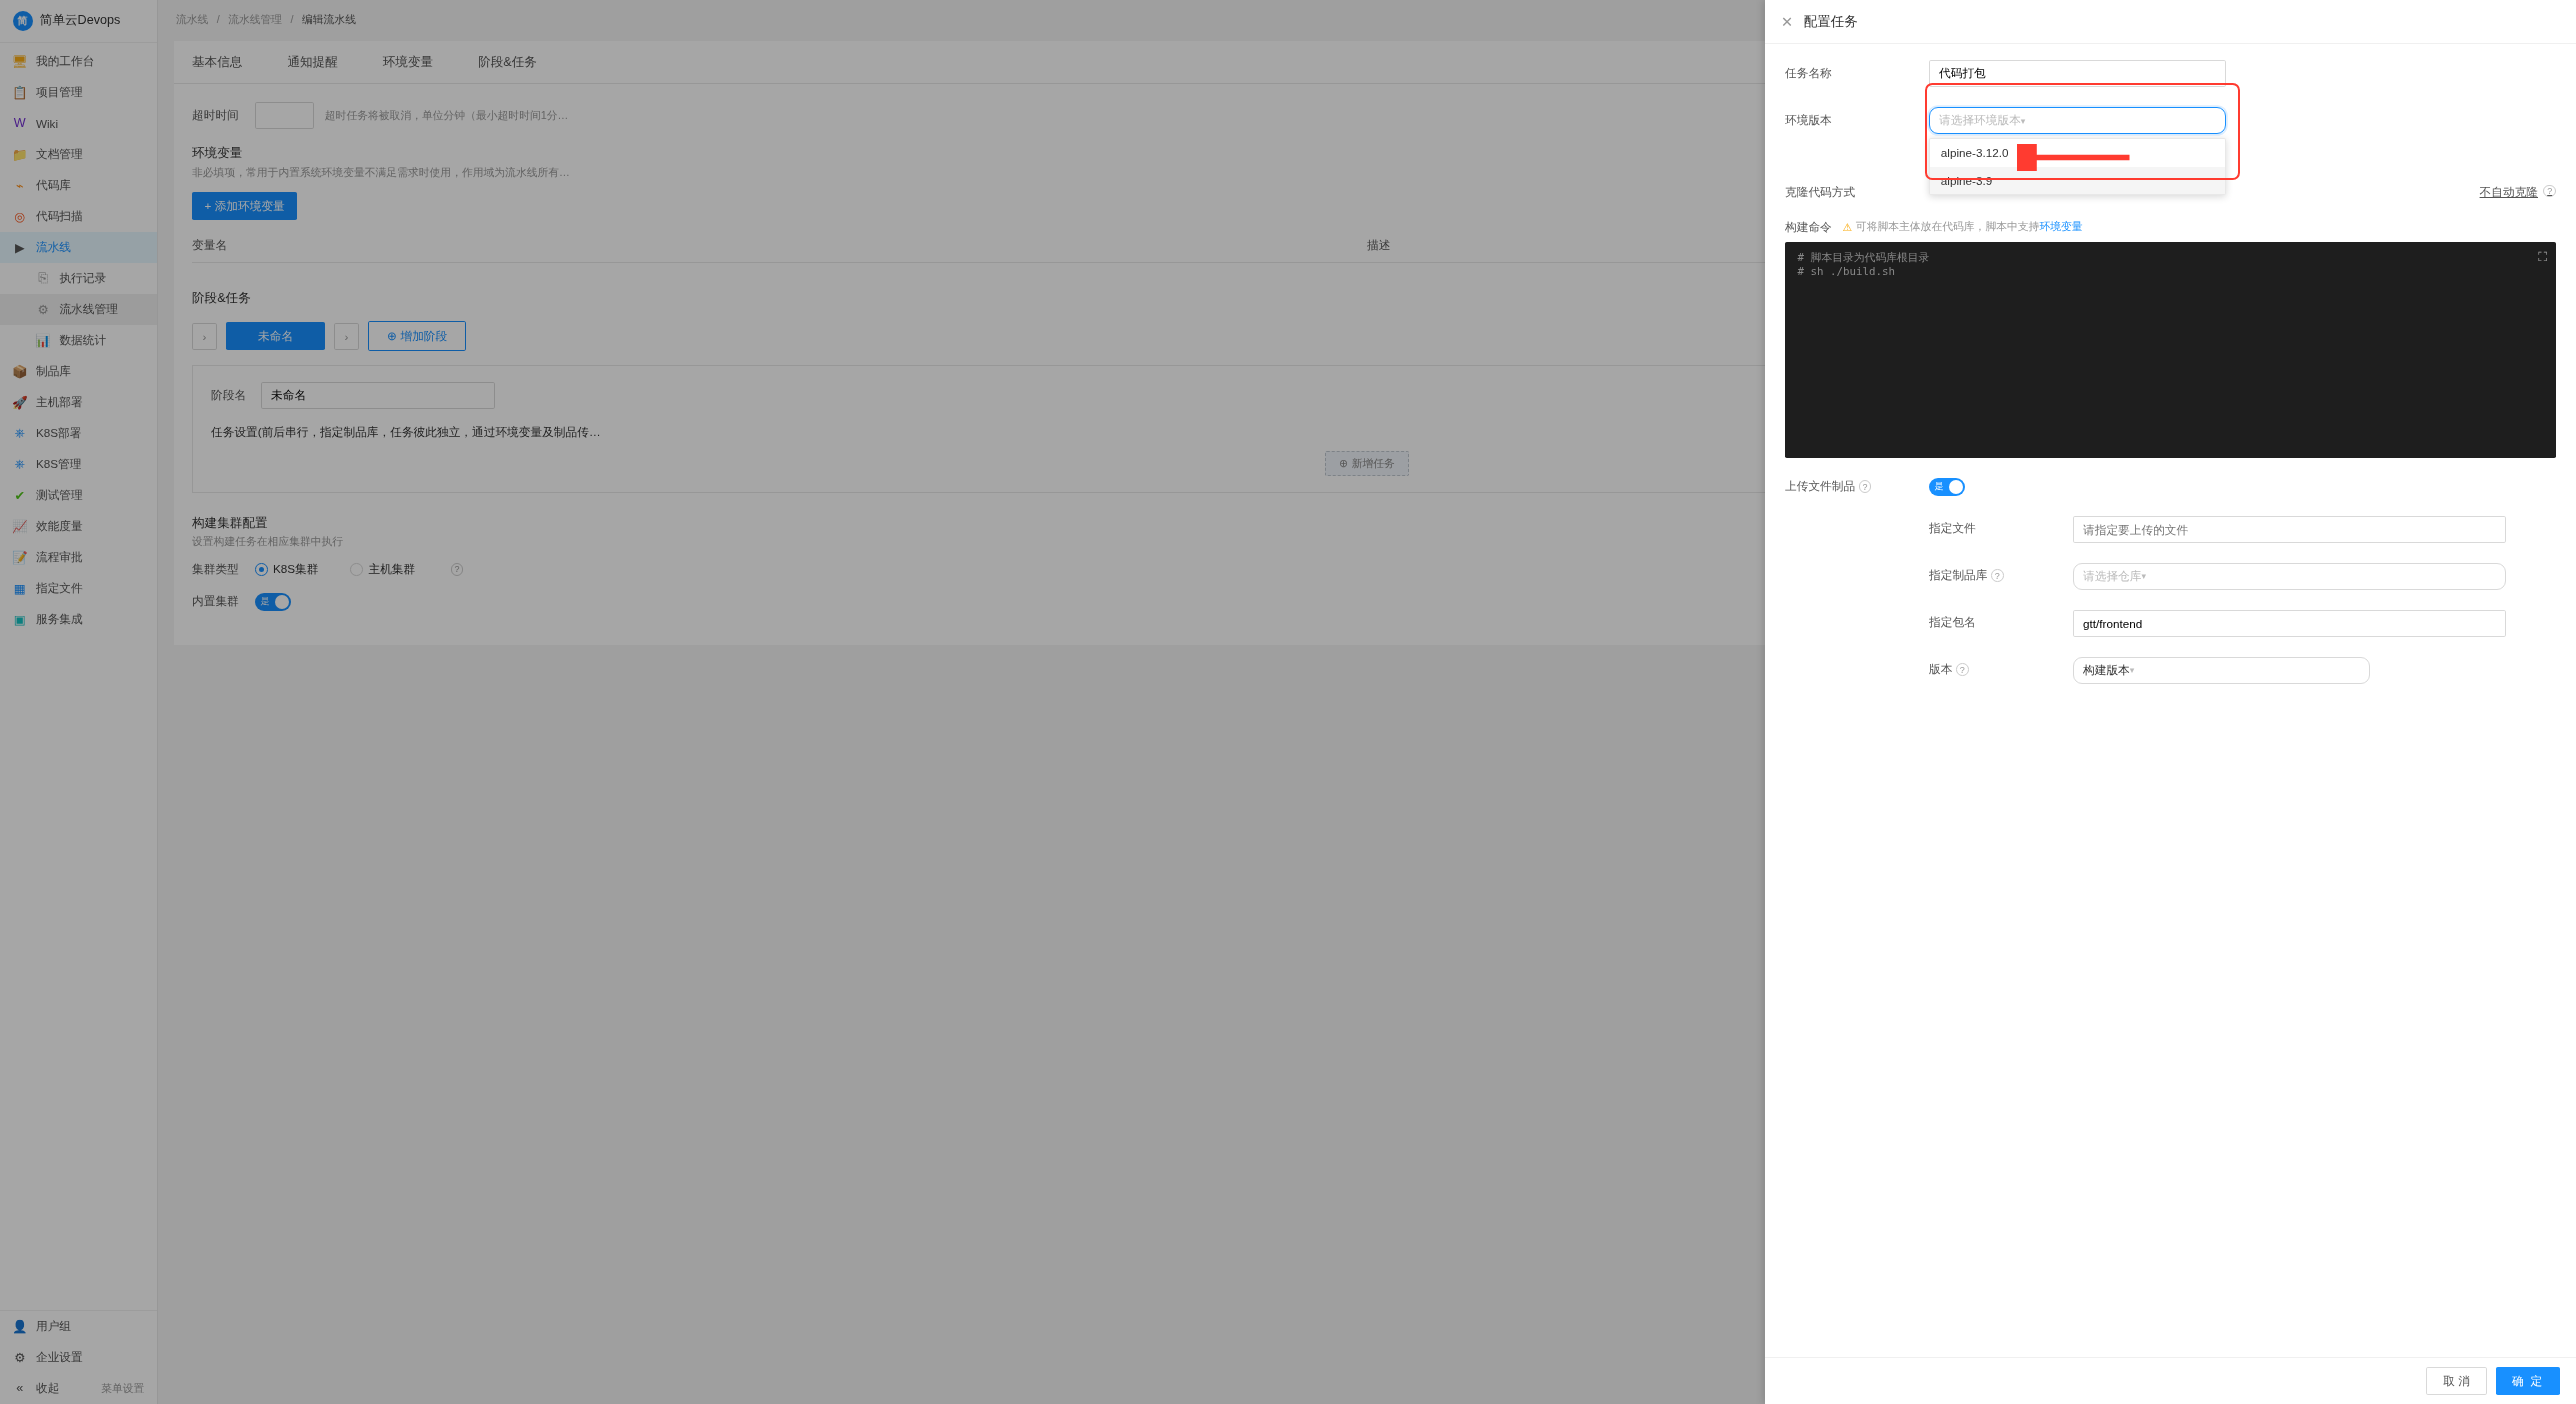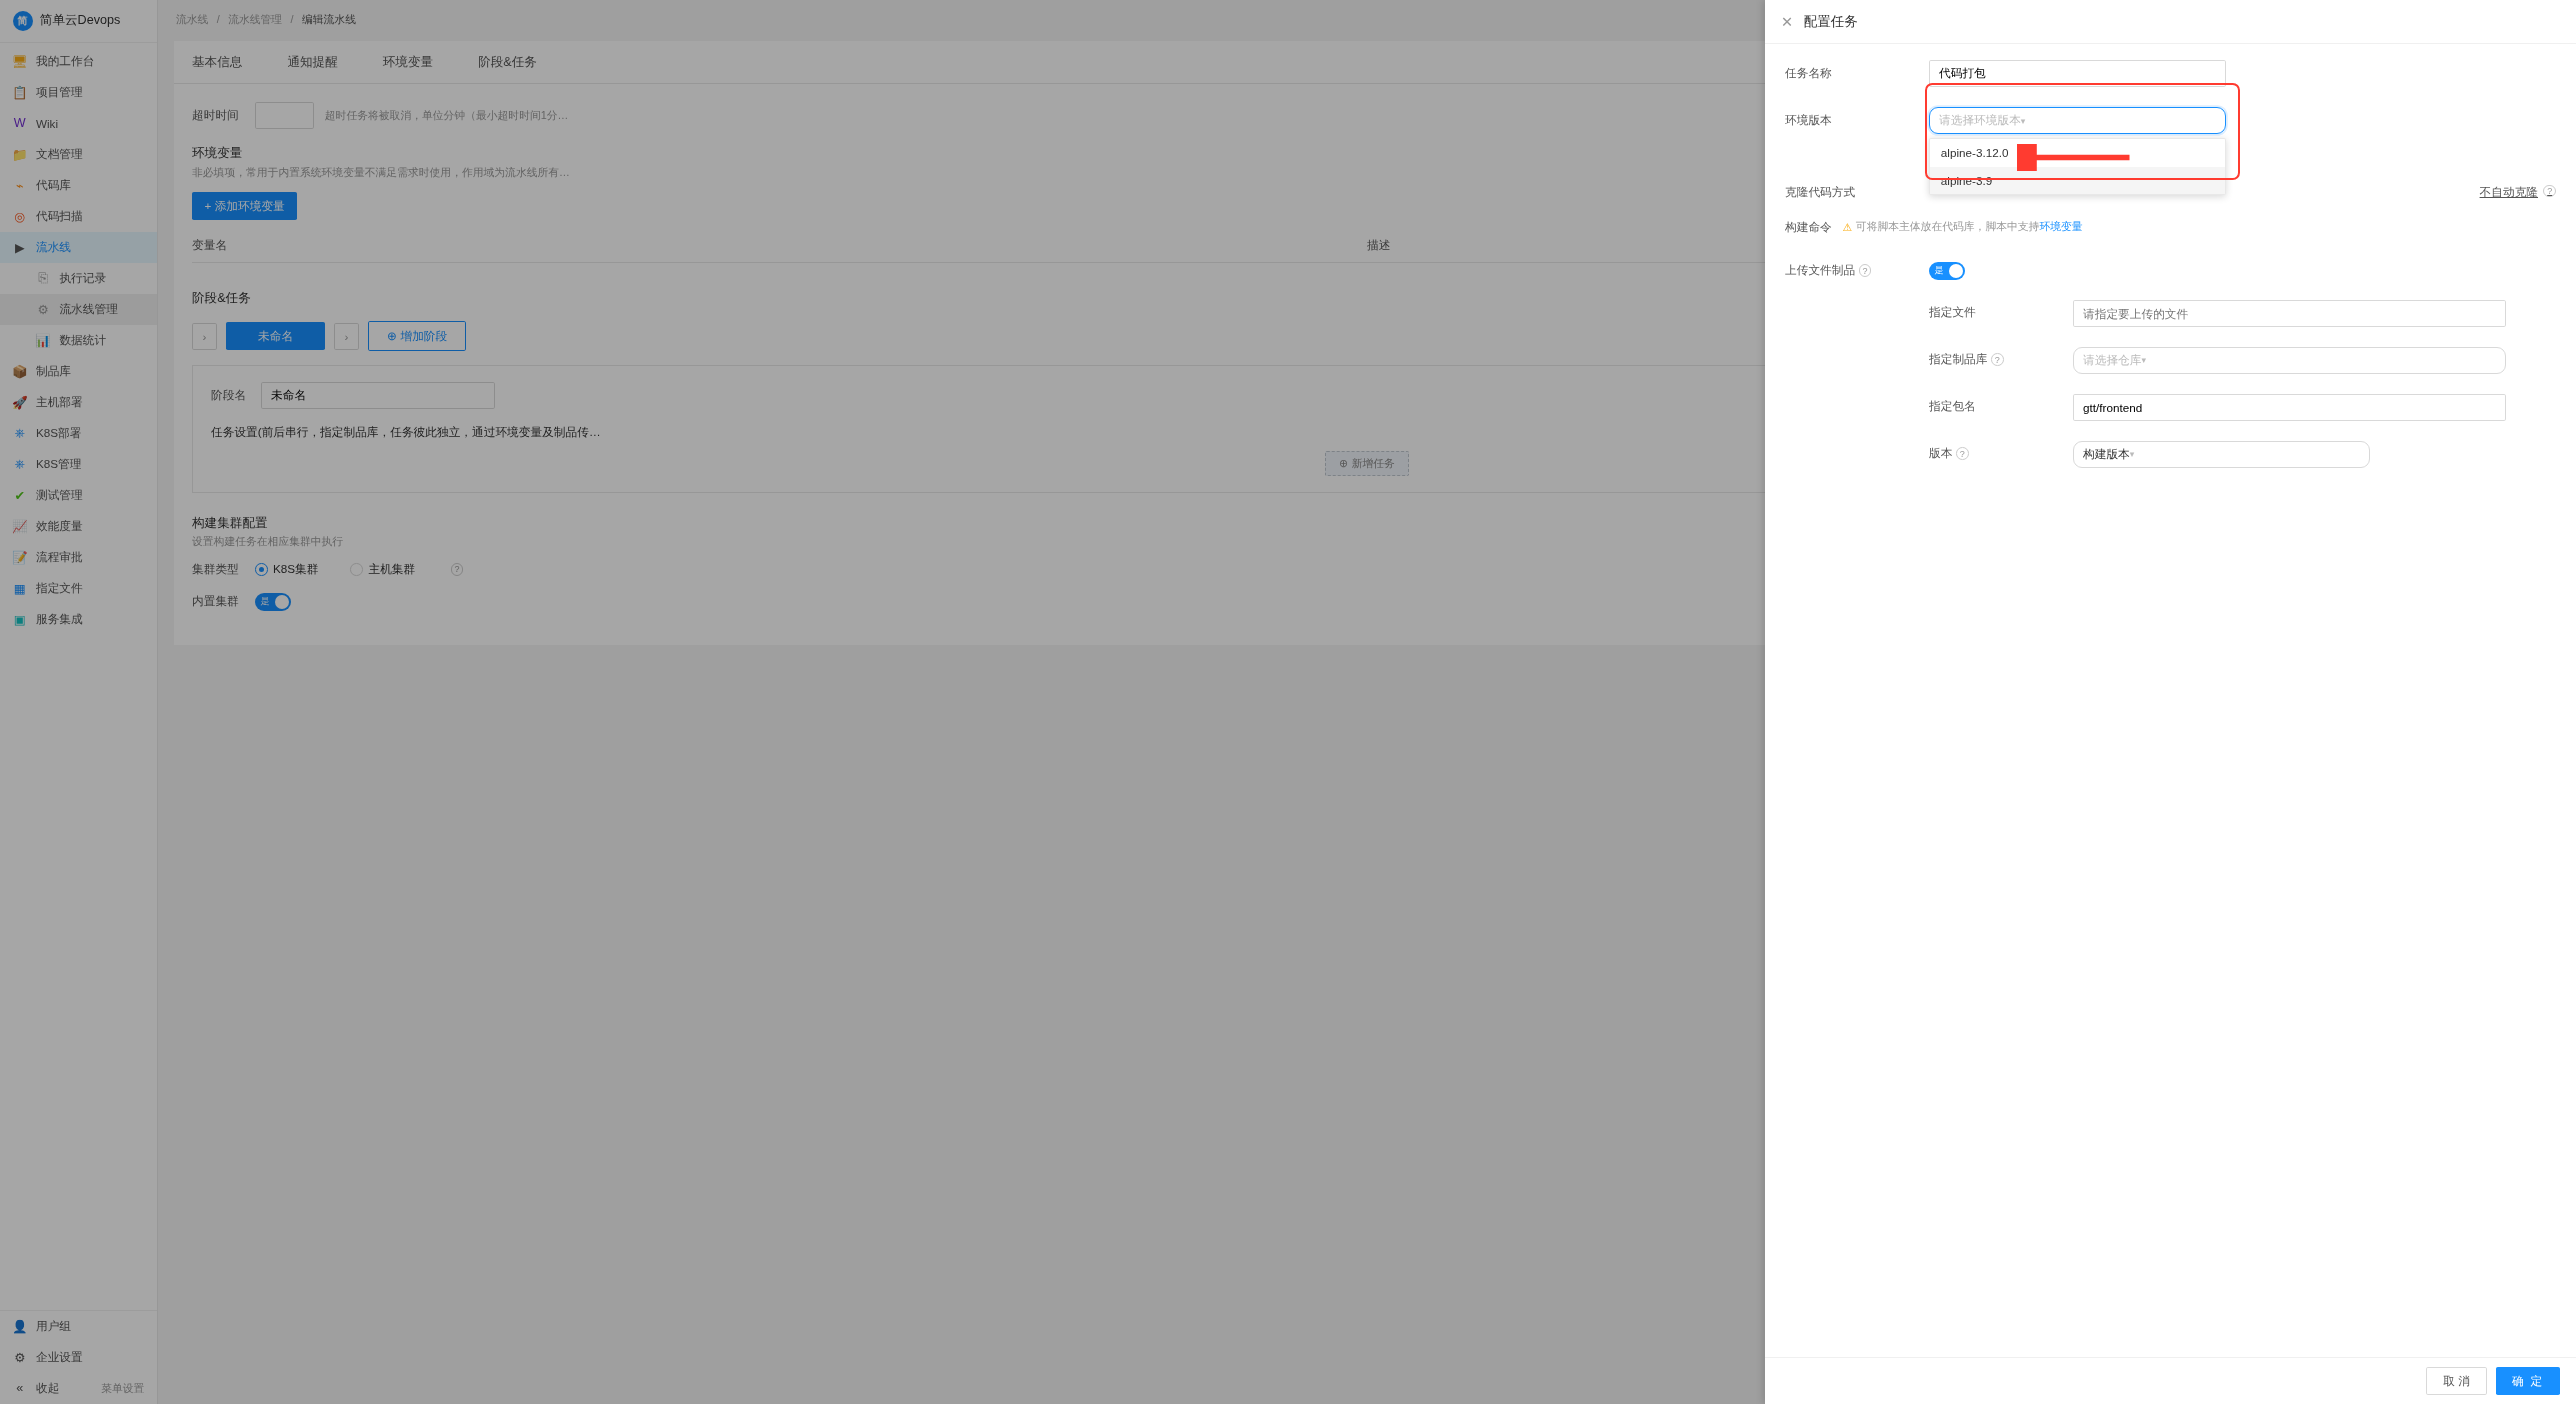--- a/index.html
+++ b/index.html
@@ -325,20 +325,22 @@
         </div>
       </div>
 
       <div class="d-row" style="align-items:center;margin-bottom:7.2px">
         <div class="d-label" style="width:auto;padding-top:0;margin-right:10.8px">构建命令</div>
         <span class="warn-icon">⚠</span>
         <span style="color:#999;font-size:10.8px">可将脚本主体放在代码库，脚本中支持</span>
         <span class="link" style="font-size:10.8px">环境变量</span>
       </div>
 
+      <div class="code-editor"><span># 脚本目录为代码库根目录
+# sh ./build.sh</span><span class="fullscreen-icon">⛶</span></div>
 
       <div style="height:20px"></div>
 
       <div class="d-row" style="align-items:center">
         <div class="d-label" style="padding-top:0;display:flex;align-items:center">
           <span>上传文件制品</span>
           <span class="help-icon" style="margin-left:3.6px">?</span>
         </div>
         <div class="toggle">
           <span class="toggle-label">是</span>

